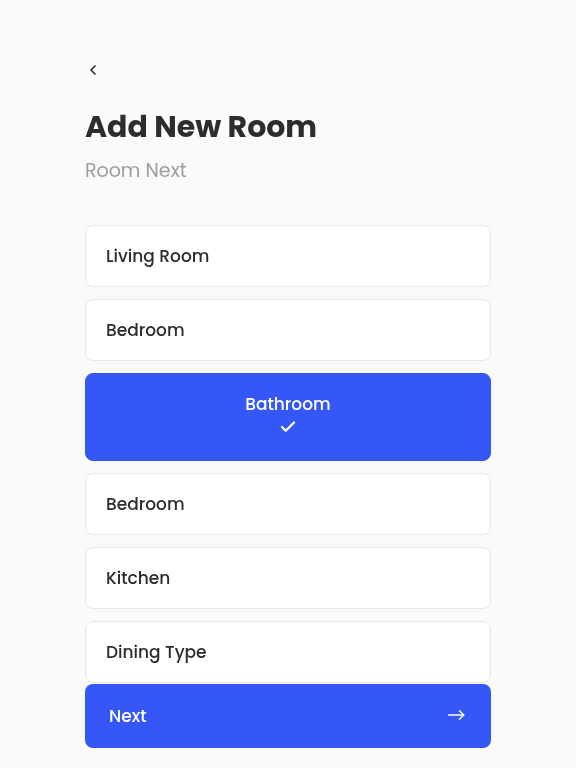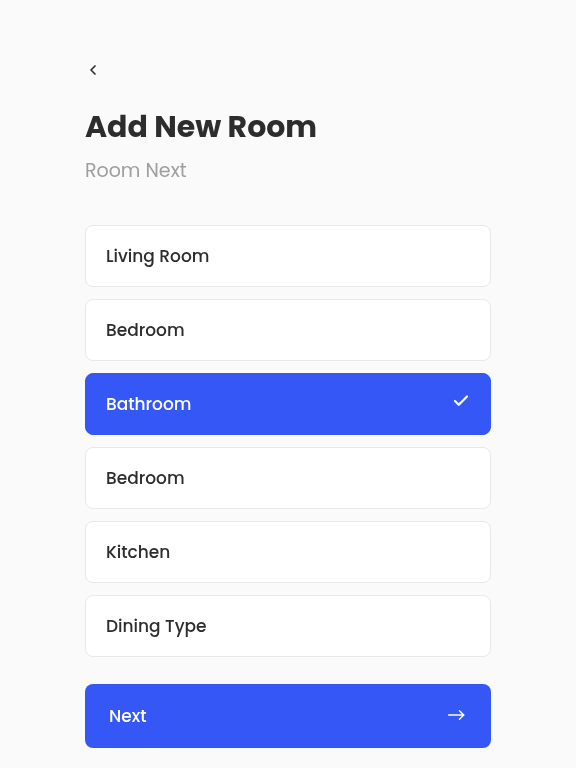--- a/index.html
+++ b/index.html
@@ -59,20 +59,21 @@
       color: #2d2d2d;
       cursor: pointer;
       display: flex;
       justify-content: space-between;
       align-items: center;
     }
     .option.selected {
       background: #3457f5;
       border-color: #3457f5;
       color: #ffffff;
+      flex-direction: column;
     }
     .checkmark {
       display: none;
     }
     .option.selected .checkmark {
       display: block;
     }
     .checkmark svg {
       width: 18px;
       height: 18px;

